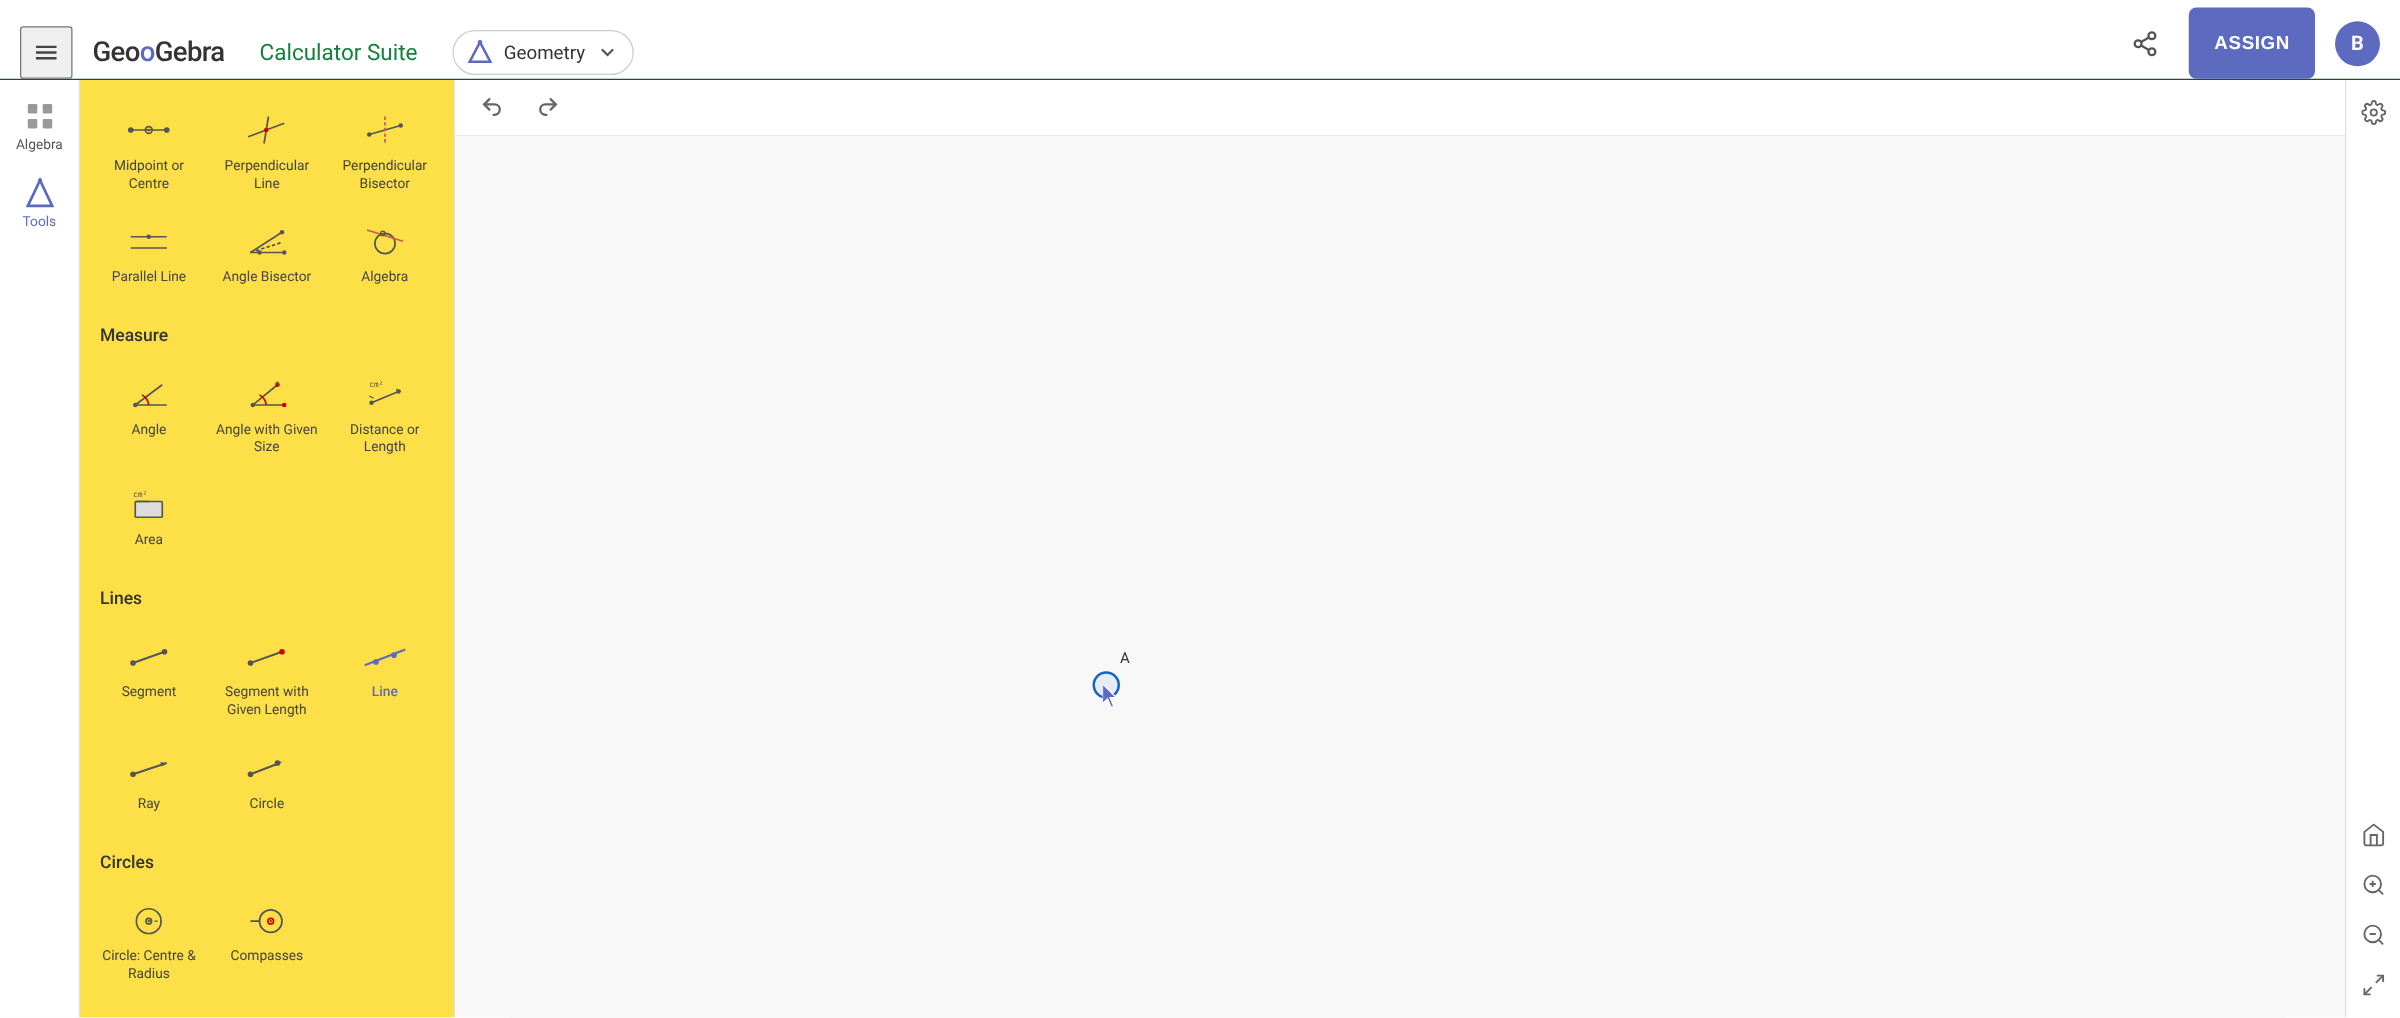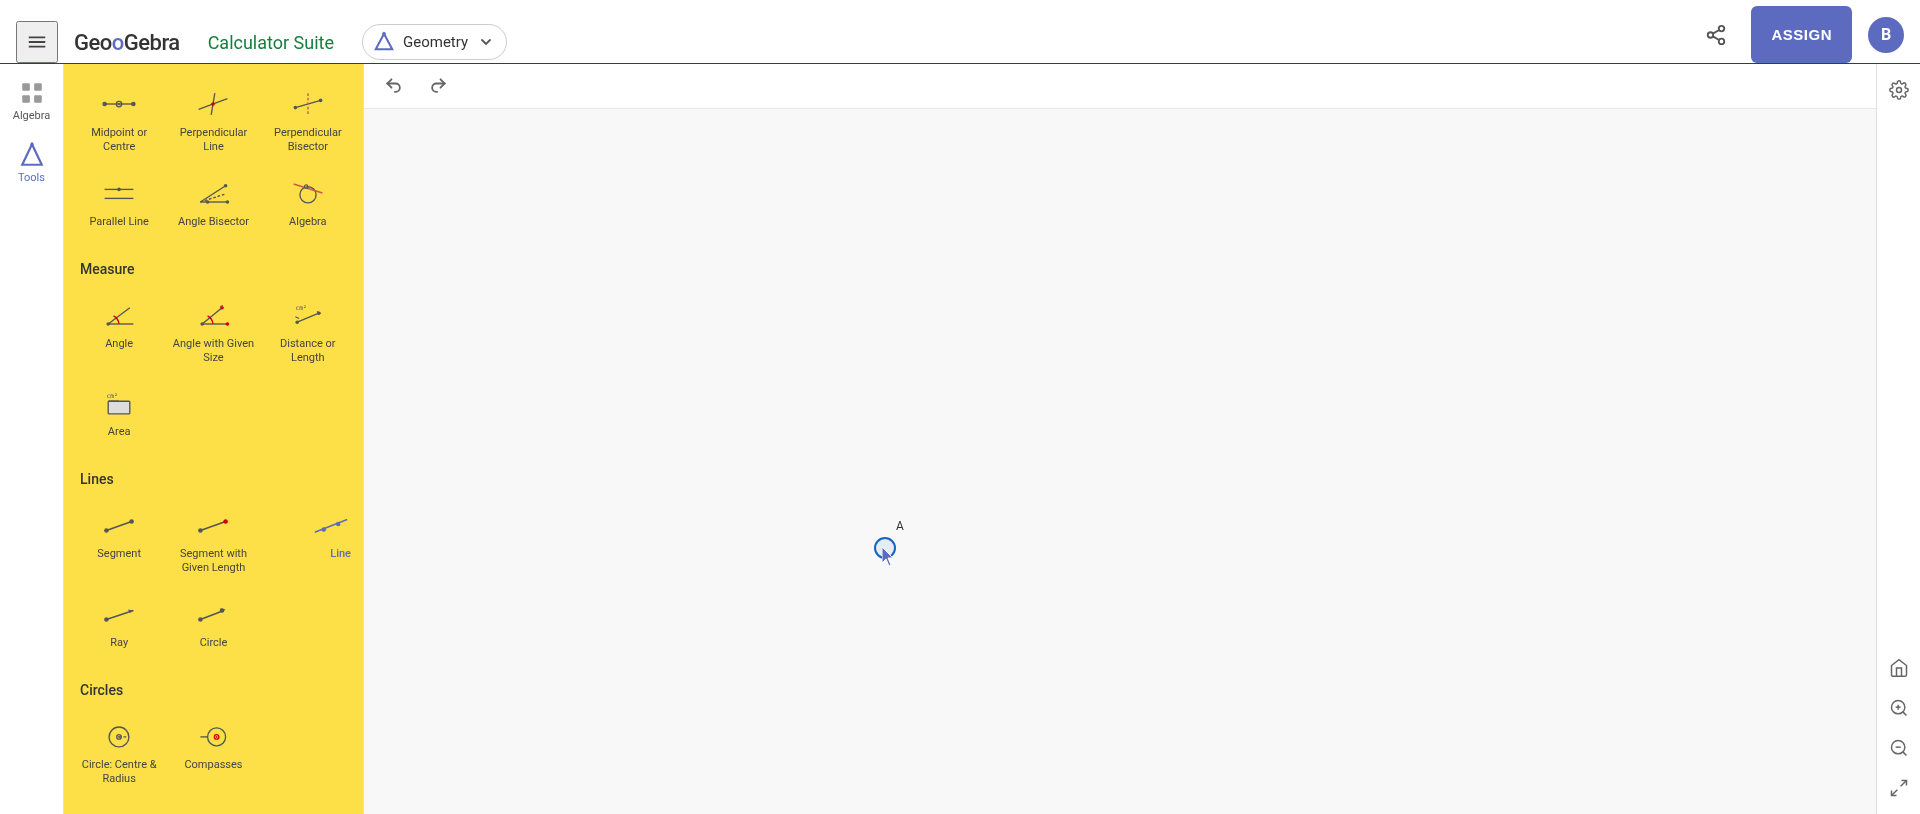--- a/index.html
+++ b/index.html
@@ -73,21 +73,21 @@
     .tool-grid {
       display: grid; grid-template-columns: repeat(3, 1fr);
       padding: 4px 8px;
     }
     .tool-item {
       display: flex; flex-direction: column; align-items: center;
       padding: 10px 4px; cursor: pointer; border-radius: 8px;
       font-size: 11px; color: #444; text-align: center; line-height: 1.3;
       min-height: 80px; justify-content: flex-start;
     }
-    .tool-item.active { color: #5c6bc0; align-items: flex-end; }
+    .tool-item.active { color: #5c6bc0; }
     .tool-item .icon-area { width: 40px; height: 36px; display: flex; align-items: center; justify-content: center; margin-bottom: 4px; }
     .tool-label { font-size: 11px; line-height: 1.3; text-align: center; }
 
     
     .canvas-area {
       flex: 1; background: #fafafa; position: relative;
       display: flex; flex-direction: column;
     }
     .canvas-toolbar {
       display: flex; align-items: center; padding: 8px 12px; gap: 8px;

